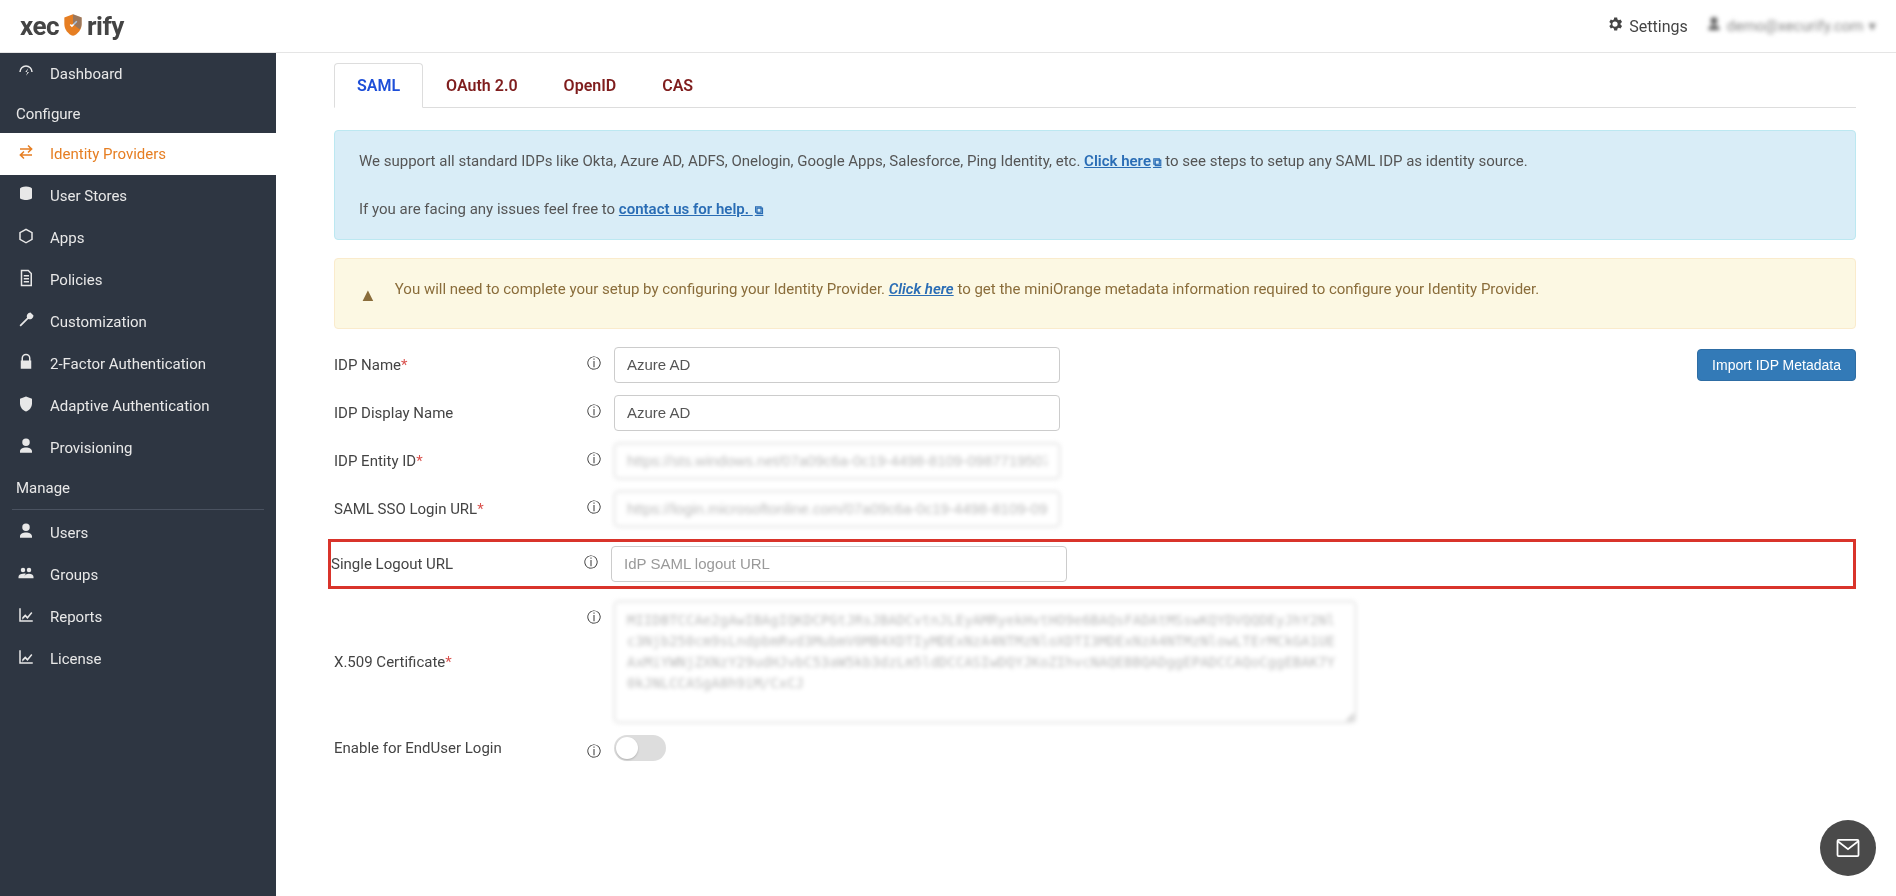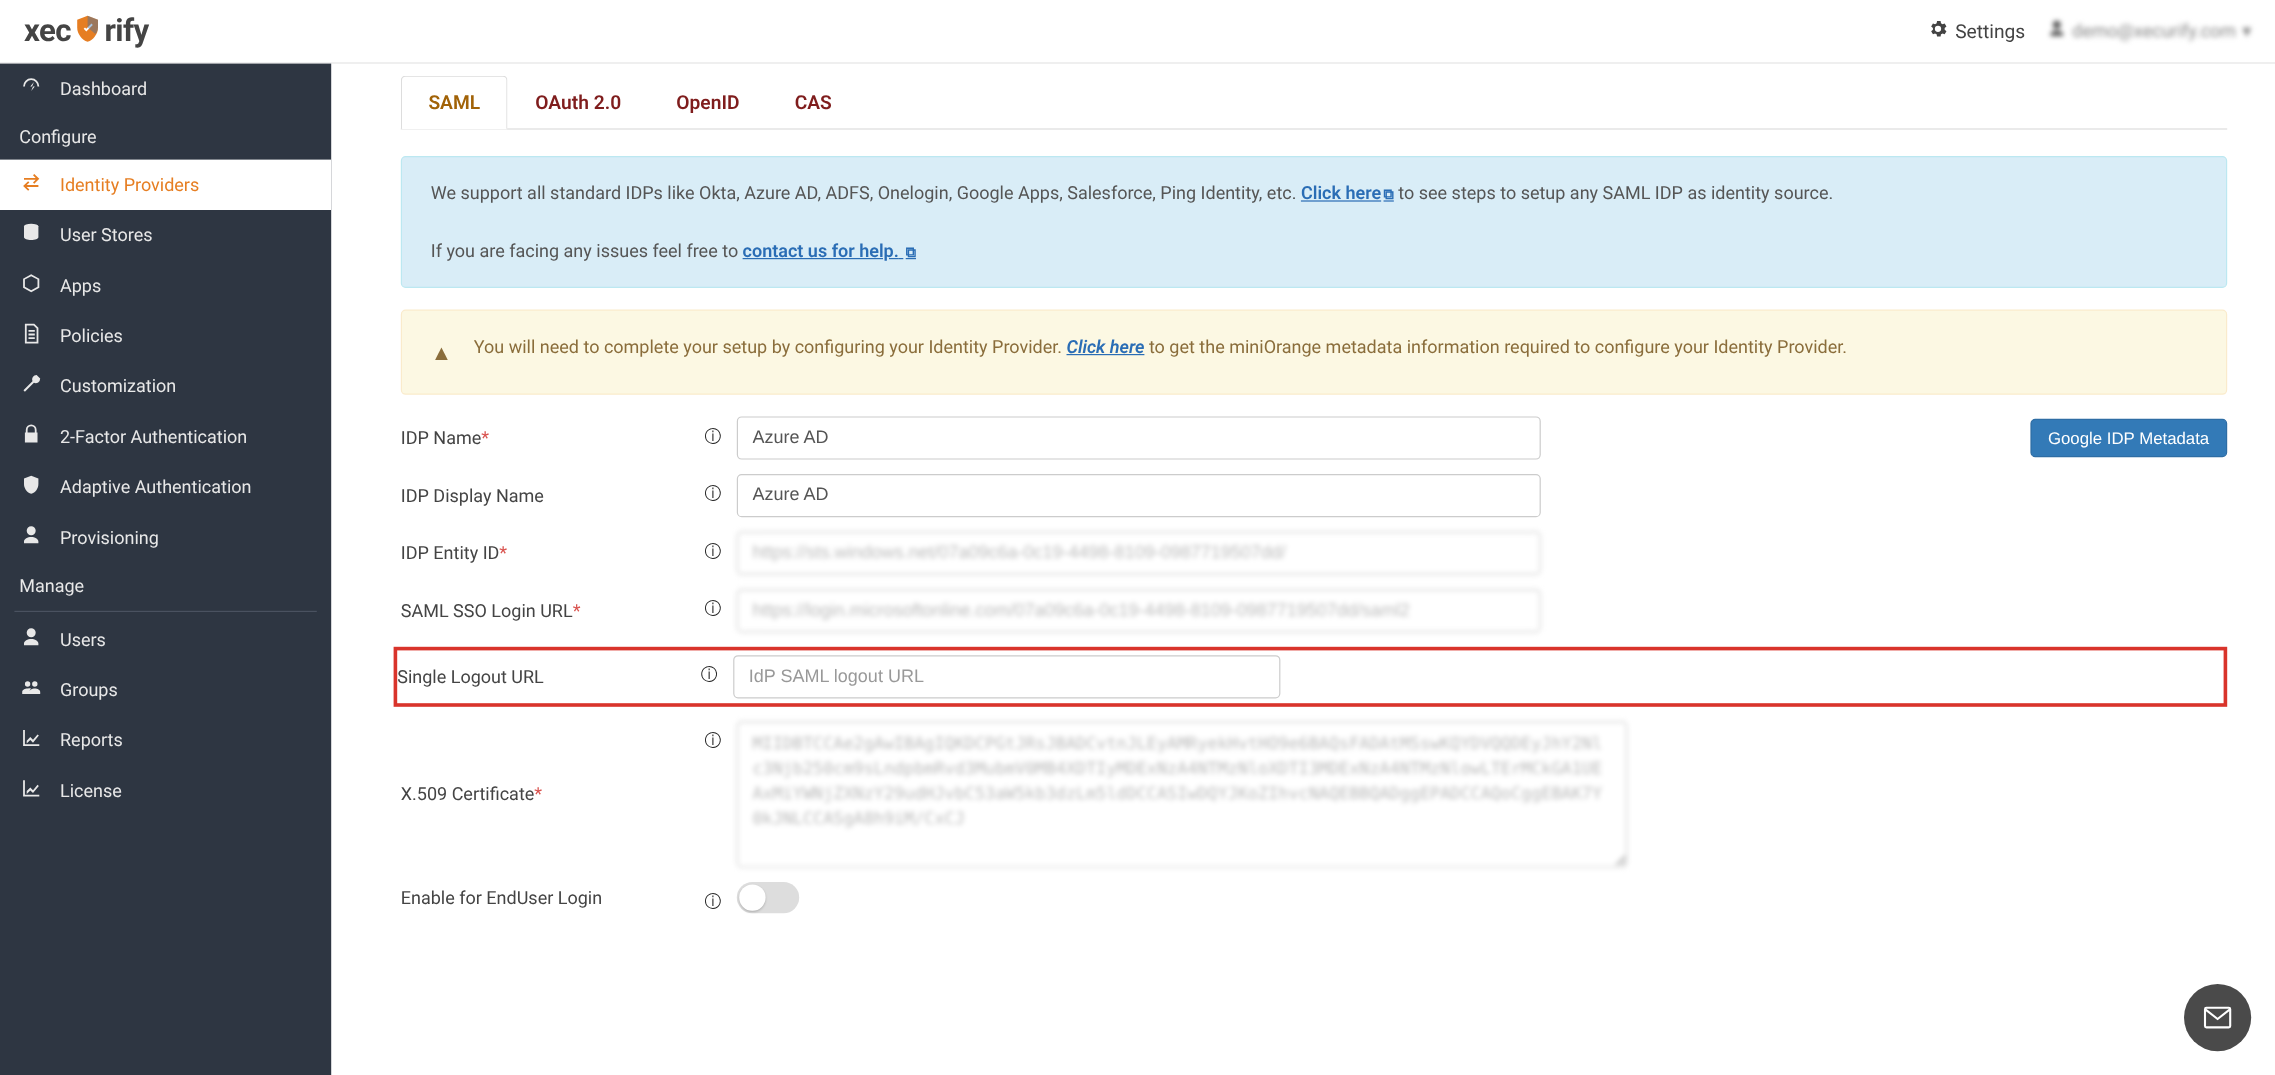--- a/index.html
+++ b/index.html
@@ -18,34 +18,34 @@
 .sidebar-item { display: flex; align-items: center; gap: 14px; padding: 10px 16px; cursor: pointer; color: #e8e8e8; }
 .sidebar-item.active { background: #fff; color: #e67e22; }
 .sidebar-icon { width: 20px; text-align: center; font-size: 16px; }
 .sidebar-heading { padding: 10px 16px; font-size: 15px; color: #e8e8e8; }
 .sidebar-divider { border: none; border-top: 1px solid #4a5260; margin: 2px 12px; }
 
 .main { flex: 1; padding: 10px 40px 20px 58px; overflow-y: auto; }
 
 .tabs { display: flex; border-bottom: 1px solid #ddd; margin-bottom: 22px; }
 .tab { padding: 12px 22px; font-size: 16px; font-weight: 600; cursor: pointer; color: #7f1d1d; border: 1px solid transparent; border-bottom: none; }
-.tab.active { color: #a16207; border: 1px solid #ddd; border-bottom-color: #fff; background: #fff; border-radius: 4px 4px 0 0; margin-bottom: -1px; text-align: center; }
+.tab.active { color: #1d4ed8; border: 1px solid #ddd; border-bottom-color: #fff; background: #fff; border-radius: 4px 4px 0 0; margin-bottom: -1px; text-align: center; }
 
 .alert { border-radius: 4px; padding: 18px 24px; margin-bottom: 18px; font-size: 15px; line-height: 1.6; }
 .alert-info { background: #d9edf7; border: 1px solid #bce8f1; color: #555; }
 .alert-info a { color: #2a6db5; text-decoration: underline; font-weight: 600; }
 .alert-warning { background: #fcf8e3; border: 1px solid #faebcc; color: #8a6d3b; display: flex; gap: 18px; align-items: flex-start; }
 .alert-warning .warn-icon { color: #8a6d3b; font-size: 18px; margin-top: 4px; }
 .alert-warning a { color: #2a6db5; font-style: italic; text-decoration: underline; font-weight: 600; }
 
 .form-row { display: flex; align-items: center; margin-bottom: 12px; gap: 10px; }
 .form-label { width: 240px; font-size: 15px; color: #444; }
 .form-label .req { color: #d9534f; }
 .info-icon { width: 20px; text-align: center; color: #222; font-size: 14px; align-self: flex-start; margin-top: 8px; }
-.form-input { width: 670px; height: 36px; border: 1px solid #ccc; border-radius: 4px; padding: 6px 12px; font-size: 15px; color: #555; }
+.form-input { width: 446px; height: 36px; border: 1px solid #ccc; border-radius: 4px; padding: 6px 12px; font-size: 15px; color: #555; }
 .form-input::placeholder { color: #999; }
 .form-input.blurred { color: #bbb; filter: blur(2px); }
 .form-textarea { width: 742px; height: 122px; border: 1px solid #ccc; border-radius: 4px; padding: 8px 12px; font-size: 14px; color: #bbb; resize: vertical; filter: blur(2px); line-height: 1.5; word-break: break-all; }
 .form-row.highlighted { border: 3px solid #d9342b; padding: 4px 6px 4px 0; margin-left: -6px; }
 
 .btn-primary { background: #337ab7; color: #fff; border: 1px solid #2e6da4; border-radius: 4px; padding: 7px 14px; font-size: 14px; cursor: pointer; }
 .right-actions { margin-left: auto; }
 
 .toggle { width: 52px; height: 26px; background: #ddd; border-radius: 13px; position: relative; cursor: pointer; }
 .toggle-knob { width: 22px; height: 22px; background: #fff; border-radius: 50%; position: absolute; top: 2px; left: 2px; box-shadow: 0 1px 2px rgba(0,0,0,0.2); }
@@ -201,21 +201,21 @@
         <a href="#">Click here</a>
         <span> to get the miniOrange metadata information required to configure your Identity Provider.</span>
       </div>
     </div>
 
     <div class="form-row">
       <div class="form-label"><span>IDP Name</span><span class="req">*</span></div>
       <div class="info-icon">ⓘ</div>
       <input class="form-input" value="Azure AD" style="">
       <div class="right-actions">
-        <button class="btn-primary">Google IDP Metadata</button>
+        <button class="btn-primary">Import IDP Metadata</button>
       </div>
     </div>
 
     <div class="form-row">
       <div class="form-label">IDP Display Name</div>
       <div class="info-icon">ⓘ</div>
       <input class="form-input" value="Azure AD" style="">
     </div>
 
     <div class="form-row">

